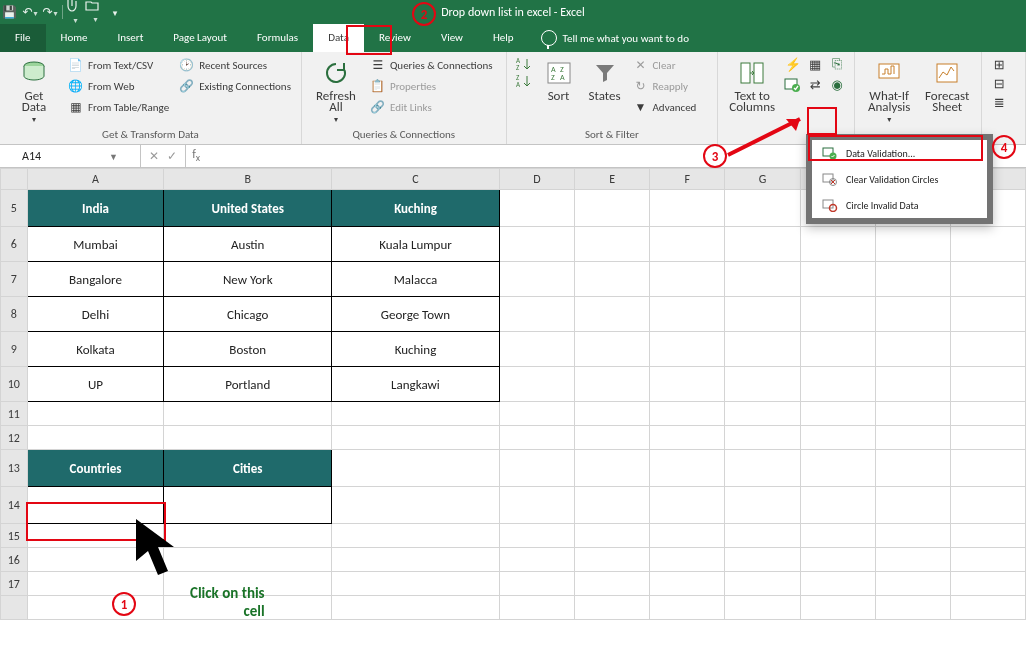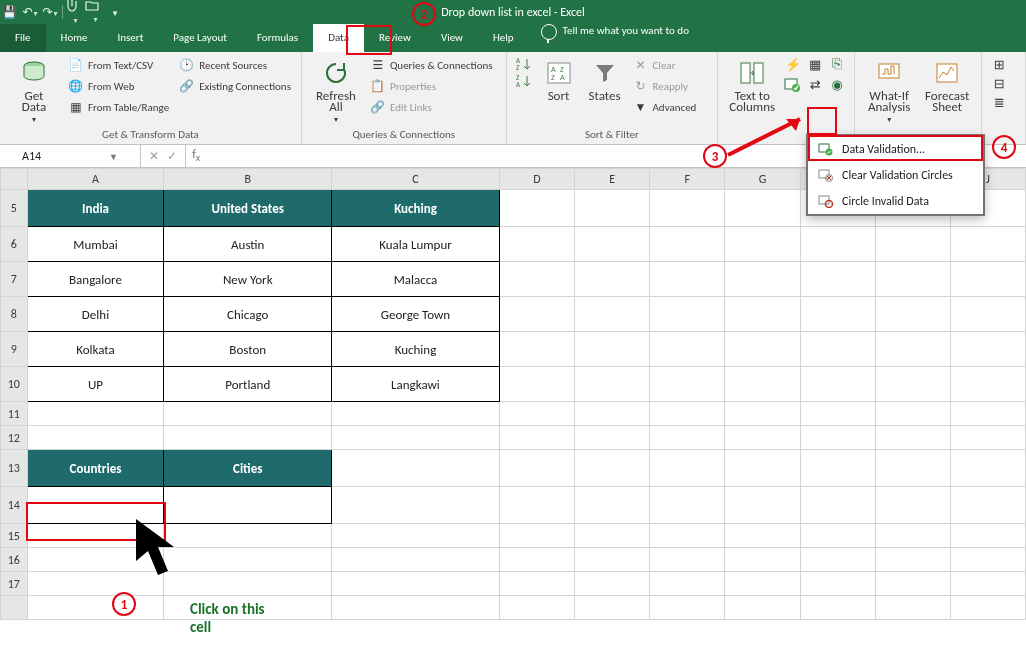--- a/index.html
+++ b/index.html
@@ -21,21 +21,21 @@
   .qat .ico{width:20px;text-align:center;opacity:.9}
   .qat .sep{width:1px;height:14px;background:rgba(255,255,255,.35);margin:0 2px}
   .qat .drop::after{content:"▾";font-size:8px;margin-left:1px;opacity:.85}
   .qat-title{position:absolute;left:0;right:0;text-align:center;pointer-events:none}
 
   
   .tabs{height:28px;background:var(--qat);display:flex;color:#fff;font-size:11px}
   .tab{padding:0 15px;line-height:28px;cursor:pointer}
   .tab.active{background:#fff;color:#3c3c3c}
   .tab.file{background:#1a5c38}
-  .tell{display:flex;align-items:flex-start;gap:6px;padding-left:12px}
+  .tell{display:flex;align-items:center;gap:6px;padding-left:12px}
   .bulb{width:14px;height:14px;border:1.4px solid #fff;border-radius:50%;position:relative;display:inline-block}
   .bulb::after{content:"";position:absolute;width:2px;height:4px;background:#fff;left:5px;bottom:-4px}
 
   
   .ribbon{height:92px;background:var(--ribbon-body);border-bottom:1px solid var(--border);display:flex;font-size:11px;color:#3c3c3c;position:relative}
   .group{border-right:1px solid #d8d8d8;padding:4px 8px 0 8px;display:flex;flex-direction:column;justify-content:space-between}
   .group-body{display:flex;gap:6px;align-items:flex-start;flex:1}
   .group-label{text-align:center;font-size:11px;color:#5a5a5a;padding:2px 0 3px 0}
   .vbtn{display:flex;flex-direction:column;align-items:center;width:52px;gap:2px;padding-top:2px;cursor:pointer}
   .vbtn .bigico{width:30px;height:30px;display:flex;align-items:center;justify-content:center;font-size:20px}
@@ -69,21 +69,21 @@
   .wA{width:138px}.wB{width:170px}.wC{width:170px}
   .wN{width:76px}
   td{height:23px}
   tr.tall td{height:34px}
   tr.xtall td{height:36px}
   .header-cell{background:var(--dark-teal)!important;color:#fff;font-weight:bold;font-size:18px}
   .data-bordered{border:1px solid #000!important;font-size:17px}
   .header-bordered{border:1px solid #000!important}
 
   
-  .dv-panel{position:absolute;top:134px;left:806px;width:175px;background:#fff;border:2px solid #737373;box-shadow:0 4px 10px rgba(0,0,0,.25);font-size:12px;z-index:30}
+  .dv-panel{position:absolute;top:134px;left:806px;width:175px;background:#fff;border:6px solid #737373;box-shadow:0 4px 10px rgba(0,0,0,.25);font-size:10px;z-index:30}
   .dv-item{display:flex;align-items:center;gap:8px;padding:5px 10px;cursor:pointer}
   .dv-item .mico{width:16px;height:16px;display:inline-flex;align-items:center;justify-content:center;color:#2b6f3e}
 
   .cursor-arrow{position:absolute;pointer-events:none;z-index:40}
   .annot-text{position:absolute;color:var(--green-annot);font-weight:bold;font-size:15px;pointer-events:none}
 
   
   svg{display:block}
 </style>
 </head>
@@ -599,21 +599,21 @@
     </table>
 
   <div class="redbox" style="top:334px;left:26px;width:136px;height:35px;z-index:20"></div>
 
   <div class="rednum" style="top:424px;left:112px">1</div>
 
   <svg class="cursor-arrow" style="top:345px;left:130px" width="60" height="75" viewBox="0 0 60 75">
     <path d="M6 6 L6 48 L18 38 L28 62 L38 58 L28 34 L44 34 Z" fill="#000"></path>
   </svg>
 
-  <div class="annot-text" style="top:432px;left:190px;white-space:pre-line;text-align:left">Click on this
+  <div class="annot-text" style="top:416px;left:190px;white-space:pre-line;text-align:right">Click on this
 cell</div>
 </div>
 
 <div class="redbox" style="top:25px;left:346px;width:42px;height:26px;z-index:50"></div>
 
 <div class="rednum" style="top:2px;left:412px;z-index:50">2</div>
 
 <div class="redbox" style="top:107px;left:807px;width:26px;height:24px;z-index:50"></div>
 
 <div class="rednum" style="top:144px;left:703px;z-index:50">3</div>

